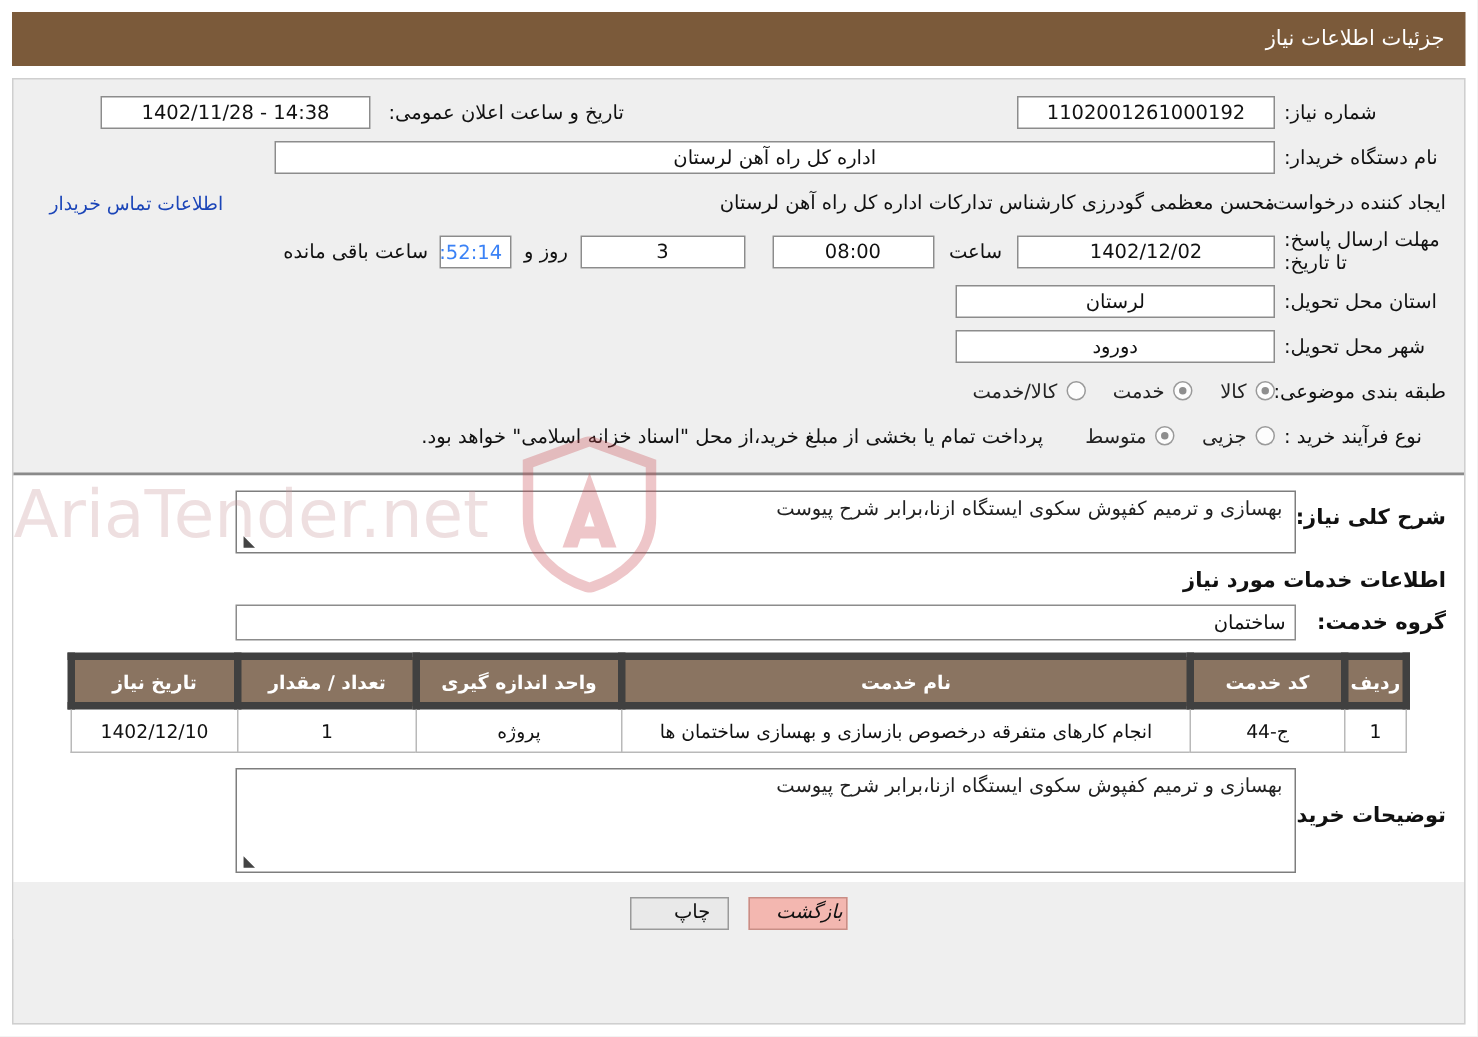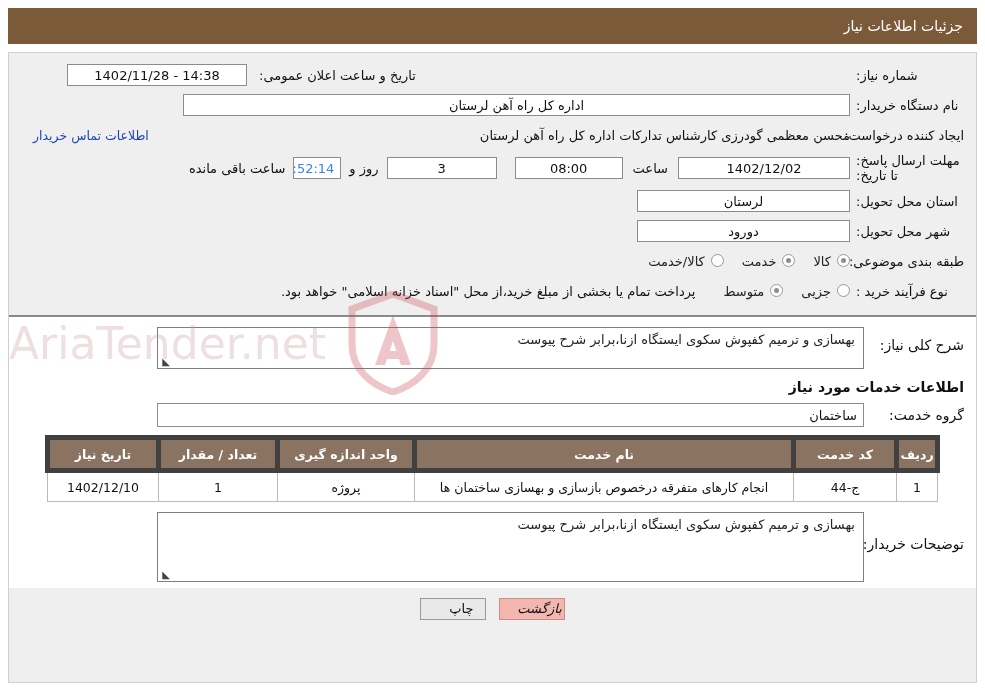--- a/index.html
+++ b/index.html
@@ -119,21 +119,21 @@
     direction:ltr;
   }
 
   
   .lower{
     background:#fff;
     padding:10px 12px 6px 12px;
     position:relative;
   }
   .sec-title{
-    font-size:14px;font-weight:normal;color:#111;white-space:nowrap;
+    font-size:14px;font-weight:bold;color:#111;white-space:nowrap;
   }
   .bigbox{
     background:#fff;border:1px solid #7e7e7e;
     height:42px;
     padding:4px 8px;
     box-sizing:border-box;
     font-size:13px;
     position:relative;
     text-align:right;
   }
@@ -215,20 +215,21 @@
   <div class="header">
     <div class="title">جزئیات اطلاعات نیاز</div>
   </div>
 
   <div class="panel">
 
     <div class="info">
 
       <div class="row">
         <div class="lbl" style="width:108px">شماره نیاز:</div>
+        <div class="fld ctr" style="width:172px">1102001261000192</div>
         <div style="flex:1"></div>
         <div class="lbl" style="width:auto">تاریخ و ساعت اعلان عمومی:</div>
         <div class="fld ctr" style="width:180px;margin-right:6px">14:38 - 1402/11/28</div>
         <div style="width:46px"></div>
       </div>
 
       <div class="row">
         <div class="lbl" style="width:108px">نام دستگاه خریدار:</div>
         <div class="fld ctr" style="flex:1;margin-left:162px">اداره کل راه آهن لرستان</div>
       </div>

